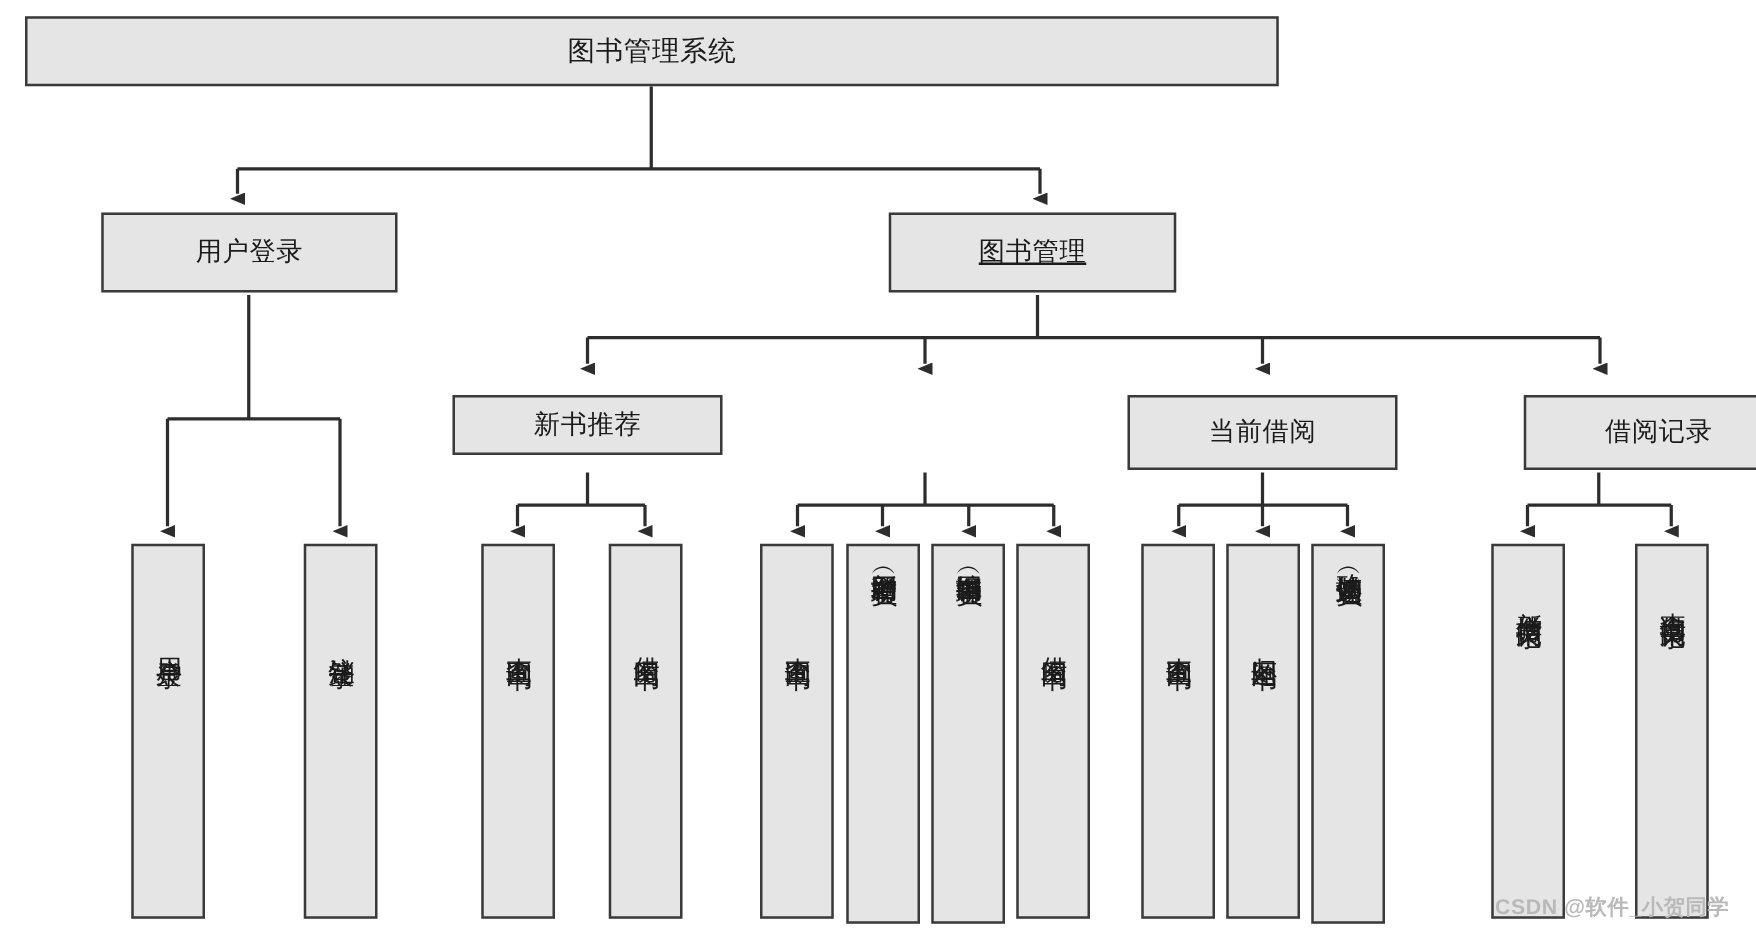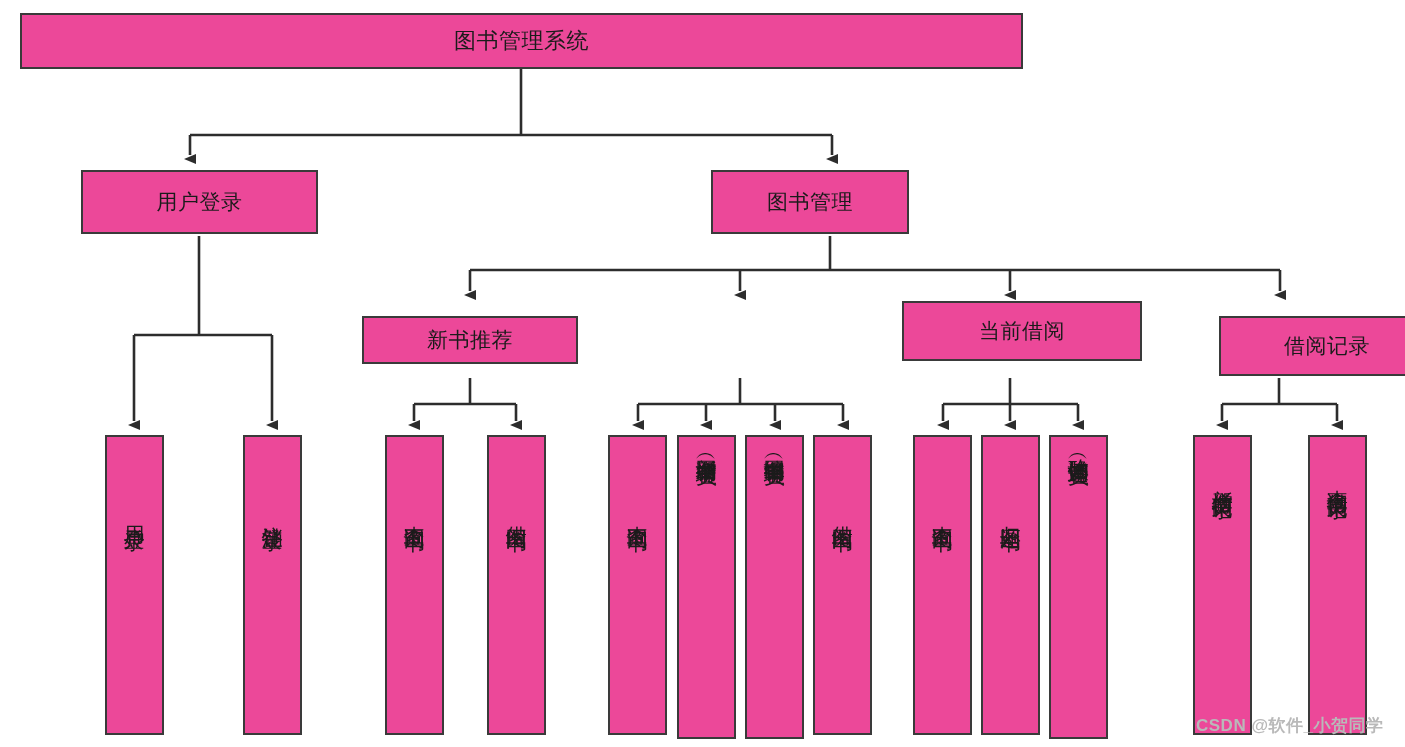--- a/index.html
+++ b/index.html
@@ -22,21 +22,21 @@
     left: 0;
     top: 0;
     width: 1405px;
     height: 747px;
     pointer-events: none;
   }
   .node {
     position: absolute;
     box-sizing: border-box;
     border: 2px solid #3a3a3a;
-    background: #ec4899;
+    background: #e5e5e5;
     display: flex;
     align-items: center;
     justify-content: center;
     color: #1b1b1b;
   }
   .node .label {
     display: block;
     text-align: center;
     line-height: 1.18;
     color: #1b1b1b;
@@ -130,28 +130,28 @@
     </g>
   </svg>
 
   <div class="node horiz root" style="left:20px; top:13px; width:1003px; height:56px;">
     <span class="label">图书管理系统</span>
   </div>
 
   <div class="node horiz" style="left:81px; top:170px; width:237px; height:64px;">
     <span class="label">用户登录</span>
   </div>
-  <div class="node horiz" style="left:711px; top:170px; width:198px; height:64px;">
+  <div class="node horiz" style="left:711px; top:170px; width:230px; height:64px;text-decoration:underline;">
     <span class="label">图书管理</span>
   </div>
 
   <div class="node horiz" style="left:362px; top:316px; width:216px; height:48px;">
     <span class="label">新书推荐</span>
   </div>
-  <div class="node horiz" style="left:902px; top:301px; width:240px; height:60px;">
+  <div class="node horiz" style="left:902px; top:316px; width:216px; height:60px;">
     <span class="label">当前借阅</span>
   </div>
   <div class="node horiz" style="left:1171px; top:316px; width:216px; height:60px;margin-left:48px;">
     <span class="label">借阅记录</span>
   </div>
 
   <div class="node vert" style="left:105px; top:435px; width:59px; height:300px; padding-top:72px;">
     <span class="label">用户登录</span>
   </div>
   <div class="node vert" style="left:243px; top:435px; width:59px; height:300px; padding-top:72px;">

